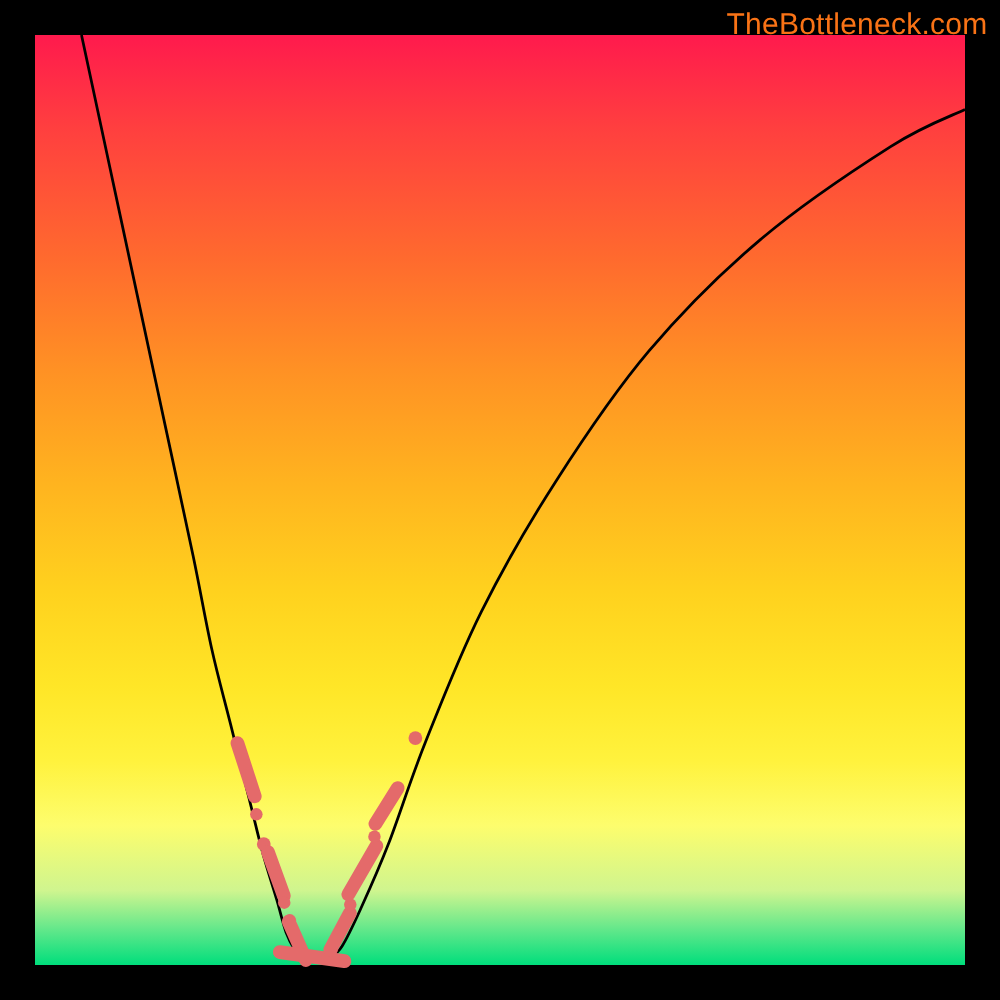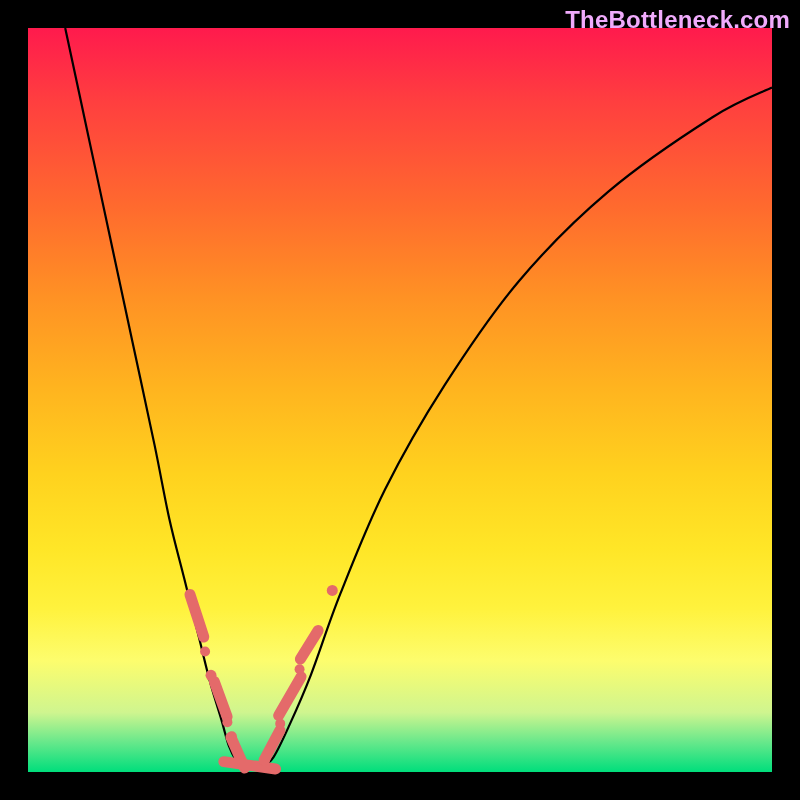--- a/index.html
+++ b/index.html
@@ -30,23 +30,23 @@
       #fdfd6d 85%,
       #cff58f 92%,
       #67e88b 96%,
       #00de7c 100%
     );
   }
   .watermark {
     position: absolute;
     top: 6px;
     right: 10px;
-    color: #f0abfc;
+    color: #f97316;
     font-size: 24px;
-    font-weight: 700;
+    font-weight: 400;
     letter-spacing: 0.2px;
     user-select: none;
   }
   svg.curves {
     position: absolute;
     left: 0;
     top: 0;
     width: 744px;
     height: 744px;
     overflow: visible;

